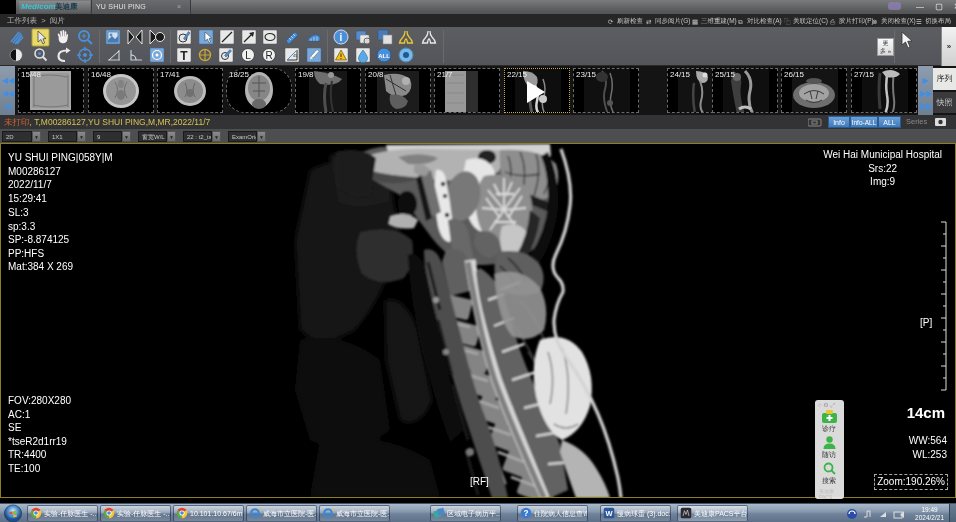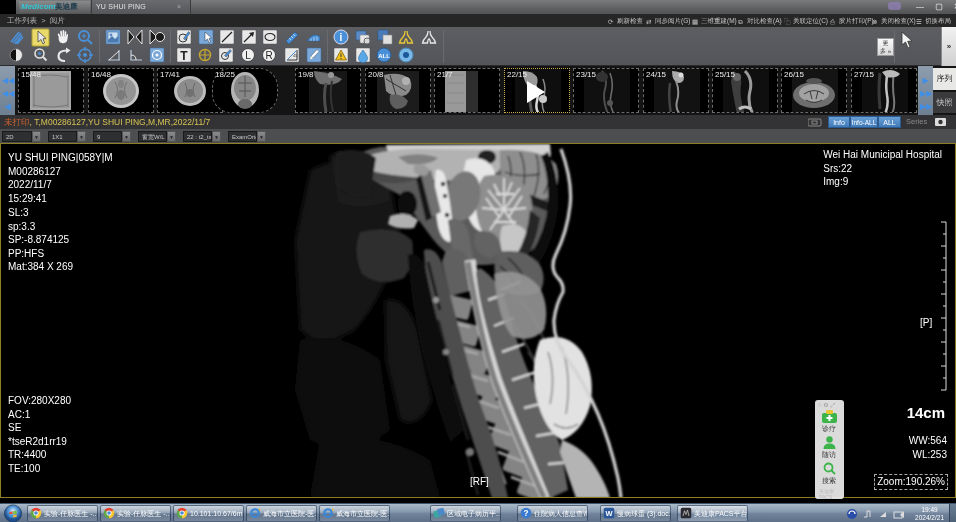--- a/index.html
+++ b/index.html
@@ -307,21 +307,21 @@
       </div>
     <div class="abs tcell" style="left:157px;text-align:right;">
         <span class="tlab">17/41</span>
         <svg class="timg">
           <ellipse cx="32" cy="22" rx="16" ry="15" fill="#bcbcbc"></ellipse>
           <ellipse cx="32" cy="22" rx="13" ry="12" fill="#8c8c8c"></ellipse>
           <path d="M27 14 Q31 21 27 28 M37 14 Q33 21 37 28" stroke="#666" fill="none"></path>
           <ellipse cx="32" cy="24" rx="3.5" ry="4" fill="#707070"></ellipse>
         </svg>
       </div>
-    <div class="abs tcell" style="left:212px;border-radius:19px;">
+    <div class="abs tcell" style="left:226px;border-radius:19px;">
         <span class="tlab">18/25</span>
         <svg class="timg">
           <ellipse cx="32" cy="21" rx="14" ry="18" fill="#b4b4b4"></ellipse>
           <ellipse cx="32" cy="19" rx="11" ry="13" fill="#868686"></ellipse>
           <path d="M32 7 L32 28 M25 14 L39 14 M26 22 L38 22" stroke="#555" fill="none"></path>
           <ellipse cx="32" cy="35" rx="7" ry="5" fill="#696969"></ellipse>
         </svg>
       </div>
     <div class="abs tcell" style="left:295px;">
         <span class="tlab">19/8</span>
@@ -368,21 +368,21 @@
     <div class="abs tcell" style="left:573px;">
         <span class="tlab">23/15</span>
         <svg class="timg">
           <rect x="10" y="0" width="46" height="45" fill="#101010"></rect>
           <path d="M28 2 Q34 10 31 20 Q28 30 34 45" stroke="#4e4e4e" stroke-width="2" fill="none"></path>
           <path d="M36 4 Q40 14 37 26 Q35 36 40 45" stroke="#6e6e6e" stroke-width="1.5" fill="none"></path>
           <ellipse cx="28" cy="8" rx="6" ry="5" fill="#333"></ellipse>
           <circle cx="36" cy="34" r="3" fill="#555"></circle>
         </svg>
       </div>
-    <div class="abs tcell" style="left:643px;text-align:right;">
+    <div class="abs tcell" style="left:667px;text-align:right;">
         <span class="tlab">24/15</span>
         <svg class="timg">
           <rect x="10" y="0" width="46" height="45" fill="#121212"></rect>
           <path d="M28 2 Q38 2 40 8 Q40 14 34 14 Q28 12 28 2 Z" fill="#aaa"></path>
           <path d="M32 12 Q36 22 33 32 Q31 40 36 45" stroke="#8e8e8e" stroke-width="2" fill="none"></path>
           <path d="M26 14 Q24 28 27 45" stroke="#444" stroke-width="2.5" fill="none"></path>
           <circle cx="37" cy="6" r="2.5" fill="#ddd"></circle>
         </svg>
       </div>
     <div class="abs tcell" style="left:712px;">
@@ -589,21 +589,21 @@
 sp:3.3
 SP:-8.874125
 PP:HFS
 Mat:384 X 269</div>
     <div class="ov" style="left:7px;top:250px;">FOV:280X280
 AC:1
 SE
 *tseR2d1rr19
 TR:4400
 TE:100</div>
-    <div class="ov" style="right:13px;top:4px;text-align:left;">Wei Hai Municipal Hospital
+    <div class="ov" style="right:13px;top:4px;text-align:center;">Wei Hai Municipal Hospital
 Srs:22
 Img:9</div>
     <div class="ov" style="left:919px;top:172px;">[P]</div>
     <div class="ov" style="left:469px;top:331px;">[RF]</div>
     <div class="ov" style="right:10px;top:262px;font-size:15px;font-weight:bold;">14cm</div>
     <div class="ov" style="right:8px;top:290px;text-align:right;">WW:564
 WL:253</div>
     <div class="ov" style="right:7px;top:330px;border:1px dashed #aaa;padding:0 2px;">Zoom:190.26%</div>
     <svg class="abs" style="left:936px;top:76px;" width="11" height="172">
       <line x1="9" y1="2" x2="9" y2="170" stroke="#ddd" stroke-width="1"></line>

